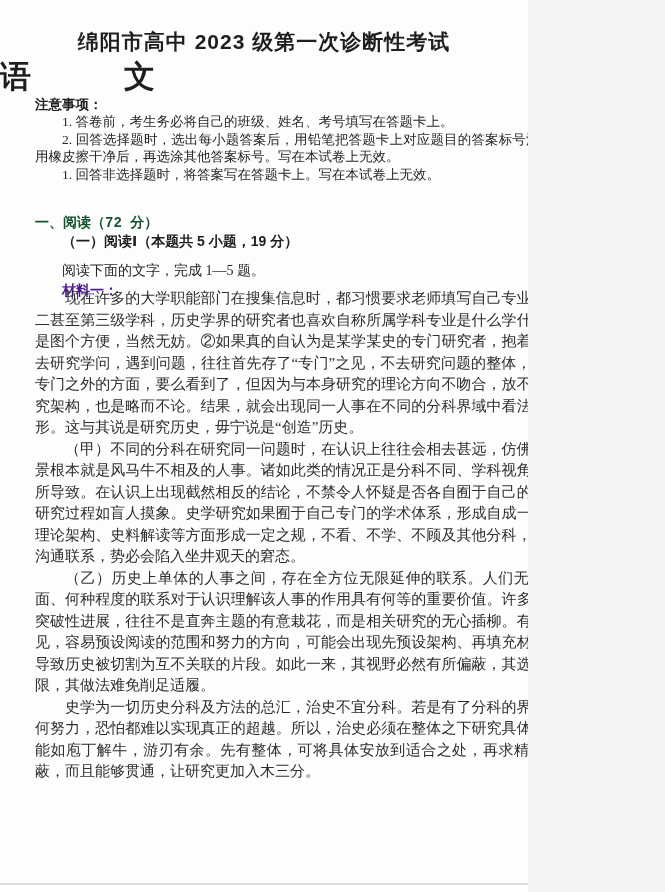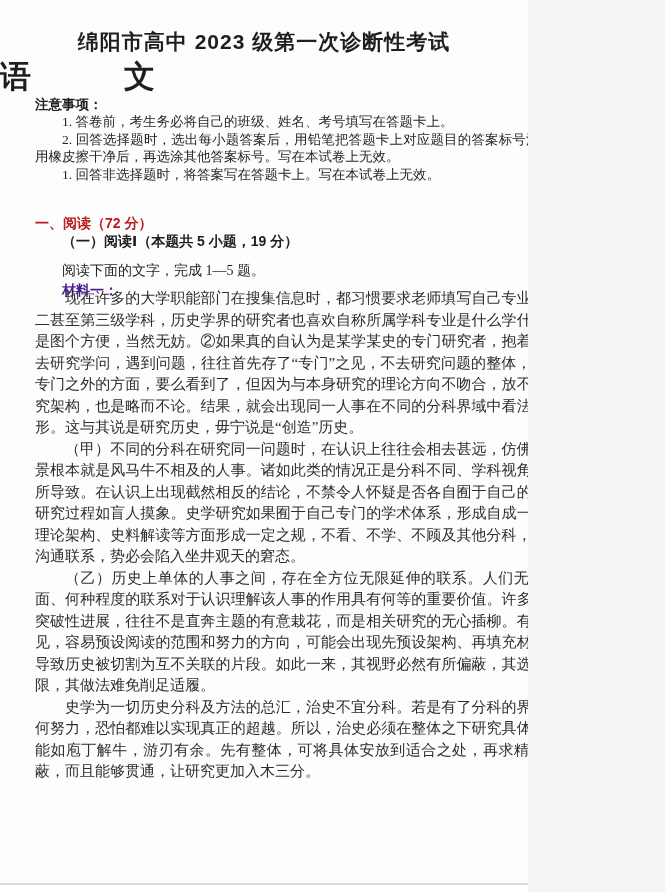--- a/index.html
+++ b/index.html
@@ -41,22 +41,22 @@
     font-size:13.5px;line-height:17.6px;
     text-indent:27px;
     text-align:justify;
     color:#262626;
   }
   .section-block{
     position:absolute;top:214px;left:35px;width:600px;
     font-size:14px;line-height:18.2px;
   }
   .section-block .lvl1{
-    font-family:Liberation Sans, sans-serif;
-    font-weight:bold;color:#b91c1c;
+    font-family:Liberation Mono, monospace;
+    font-weight:bold;color:#14532d;
   }
   .section-block .lvl2{
     font-family:"Liberation Sans","DejaVu Sans",sans-serif;
     font-weight:bold;color:#1e1e1e;
     padding-left:27px;
   }
   .section-block .plain{
     padding-left:27px;color:#262626;margin-top:12px;
   }
   .section-block .material{

